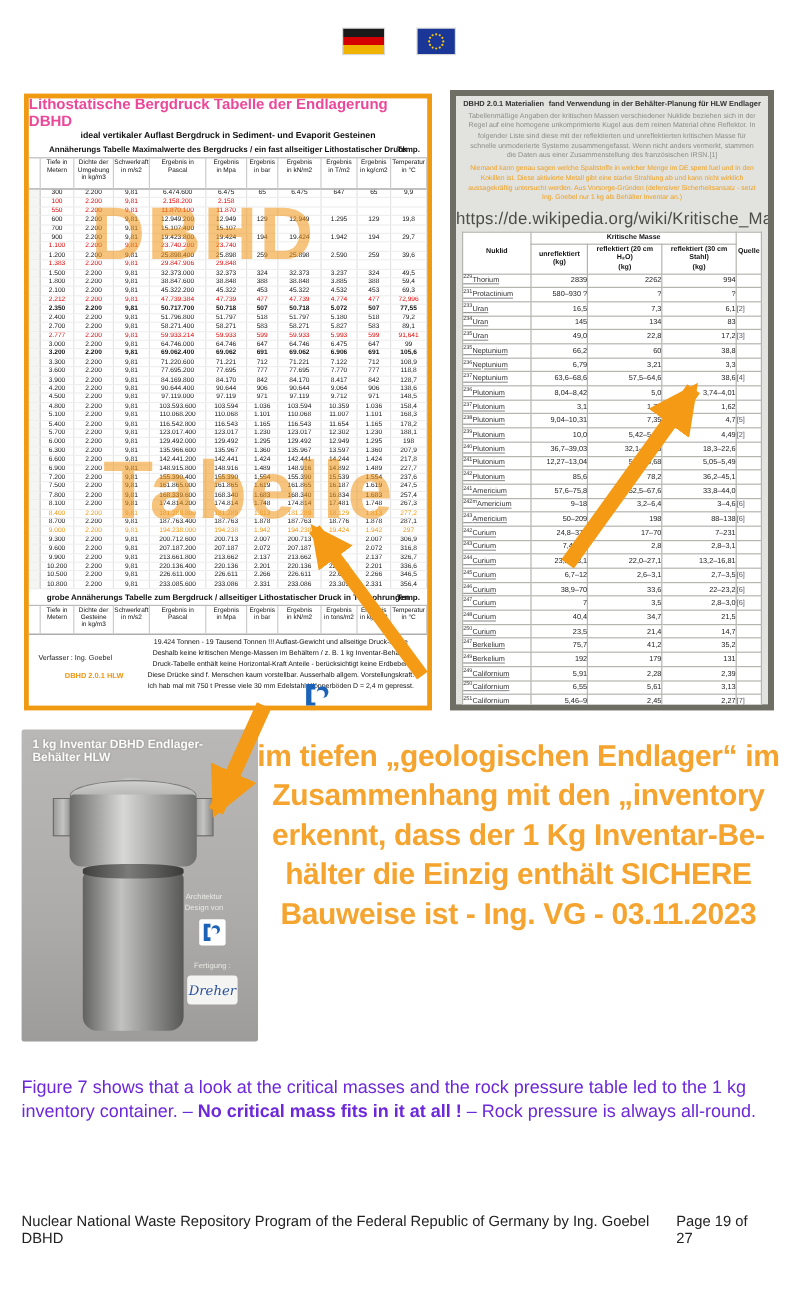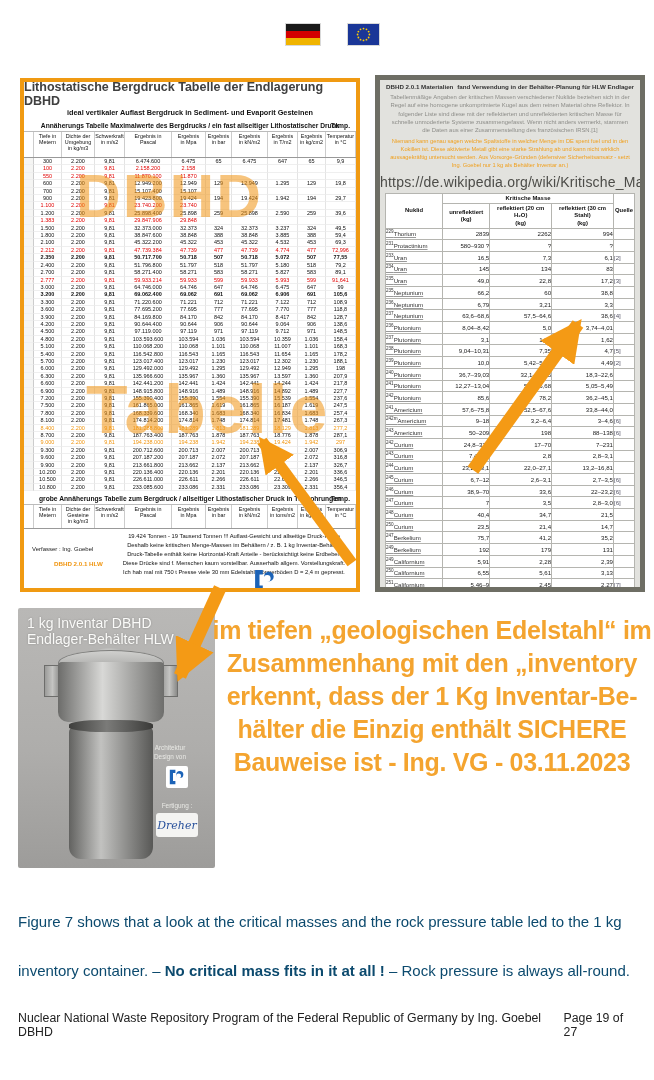--- a/index.html
+++ b/index.html
@@ -9,21 +9,21 @@
   
   .flag{position:absolute;top:24px;height:21px;box-shadow:0 0 0 1px rgba(0,0,0,.15);}
   #flag-de{left:286px;width:34px;background:linear-gradient(180deg,#1a1a1a 0 33%,#d40000 33% 66%,#f0b400 66% 100%);}
   #flag-eu{left:348px;width:31px;background:#1a3697;}
 
   
   #left-panel{position:absolute;left:20px;top:78px;width:340px;height:514px;
       background:#fff;border:4px solid #F09A12;box-sizing:border-box;
       display:flex;flex-direction:column;overflow:hidden;}
   .lt-title{height:24px;display:flex;align-items:center;justify-content:center;
-      font-size:12.5px;font-weight:bold;color:#404040;}
+      font-size:12.5px;font-weight:bold;color:#ec4899;}
   .lt-subtitle{height:13px;display:flex;align-items:center;justify-content:center;
       font-size:7.3px;font-weight:bold;}
   .lt-sec{height:12px;position:relative;display:flex;align-items:center;justify-content:center;
       font-size:6.7px;font-weight:bold;border-bottom:1px solid #bbb;}
   .lt-sec .temp{position:absolute;right:6px;}
   .lt-grid{display:grid;grid-template-columns:10px 28px 33px 30px 47px 34px 26px 36px 30px 28px auto;}
   .lt-cols{height:25px;border-bottom:1px solid #999;}
   .lt-cols2{height:23px;border-bottom:1px solid #999;}
   .lt-h{font-size:5.4px;line-height:1.15;text-align:center;white-space:pre-line;
       border-right:1px solid #ccc;overflow:hidden;padding-top:1px;}
@@ -63,21 +63,21 @@
   #km-table td{font-size:6.1px;height:10.7px;padding:0;}
   td.nuk{text-align:left;padding-left:3px;color:#333;text-decoration:underline;text-decoration-color:#999;}
   td.nuk sup{font-size:4.6px;}
   td.val{text-align:right;padding-right:8px;color:#222;}
   td.q{text-align:left;padding-left:2px;font-size:5px;color:#556;}
   tr.hl td{border-top:1.6px solid #F09A12;border-bottom:1.6px solid #F09A12;}
 
   
   #photo{position:absolute;left:18px;top:608px;width:197px;height:260px;overflow:hidden;
       background:linear-gradient(180deg,#b9b8b6 0%,#aeadab 55%,#9d9c9a 100%);border-radius:2px;}
-  .ph-caption{position:absolute;left:9px;top:7px;right:6px;font-size:14px;font-weight:normal;color:#fbfbf9;
+  .ph-caption{position:absolute;left:9px;top:7px;right:6px;font-size:10px;font-weight:bold;color:#fbfbf9;
       text-shadow:0 0 2px rgba(0,0,0,.25);}
   .cyl-knob{position:absolute;left:72px;top:40px;width:40px;height:18px;border-radius:50%;
       background:radial-gradient(ellipse at 45% 35%,#d8d8d6,#8f8f8d);box-shadow:0 2px 1px rgba(0,0,0,.25);}
   .cyl-lid-top{position:absolute;left:40px;top:42px;width:106px;height:26px;border-radius:50%;
       background:linear-gradient(180deg,#d2d2d0,#9a9a98);box-shadow:inset 0 0 0 1px #7d7d7b;}
   .cyl-lid{position:absolute;left:40px;top:54px;width:106px;height:60px;
       background:linear-gradient(90deg,#6c6c6a,#d8d8d6 42%,#6e6e6c);border-radius:4px 4px 10px 10px;}
   .cyl-tab{position:absolute;top:58px;width:15px;height:30px;background:linear-gradient(90deg,#9b9b99,#c4c4c2,#8a8a88);
       box-shadow:0 0 0 1px #6d6d6b;}
   .cyl-tab.l{left:27px;}.cyl-tab.r{left:144px;}
@@ -92,21 +92,21 @@
   .ph-fert{position:absolute;left:134px;top:194px;width:50px;text-align:center;font-size:6.4px;color:#e9e9e5;}
   .ph-dreher{position:absolute;left:138px;top:205px;width:42px;height:24px;background:#f4f4f2;border-radius:3px;
       display:flex;align-items:center;justify-content:center;font-family:"DejaVu Serif",serif;
       font-style:italic;font-size:11px;color:#27509b;}
 
   
   #statement{position:absolute;left:212px;top:614px;width:440px;text-align:center;
       font-size:25px;line-height:33px;font-weight:bold;color:#F4A42F;letter-spacing:-.3px;}
 
   
-  #fig-caption{position:absolute;left:18px;top:897px;width:624px;font-size:15px;line-height:49px;color:#0c4a6e;}
+  #fig-caption{position:absolute;left:18px;top:897px;width:624px;font-size:15px;line-height:20px;color:#6d28d9;}
   #fig-caption b{font-weight:bold;}
   #footer{position:absolute;left:18px;right:16px;top:1011px;display:flex;justify-content:space-between;
       font-size:12.3px;color:#222;}
 
   
   #arrows{position:absolute;left:0;top:0;z-index:40;pointer-events:none;}
   sup{line-height:0;}
 </style>
 </head>
 <body>
@@ -1072,21 +1072,21 @@
           <path d="M2 1h7v4H6v10h3v4H2z" fill="#1c63b7"></path>
           <circle cx="14.5" cy="7" r="4.4" fill="#1c63b7"></circle>
           <circle cx="13" cy="8.6" r="3.1" fill="#fff"></circle>
         </svg>
     </div>
     <div class="ph-fert">Fertigung :</div>
     <div class="ph-dreher">Dreher</div>
   </div>
 
   <div id="statement">
-      <div>im tiefen „geologischen Edelstahl“ im</div>
+      <div>im tiefen „geologischen Endlager“ im</div>
       <div>Zusammenhang mit den „inventory</div>
       <div>erkennt, dass der 1 Kg Inventar-Be-</div>
       <div>hälter die Einzig enthält SICHERE</div>
       <div>Bauweise ist - Ing. VG - 03.11.2023</div>
     </div>
 
   <div id="fig-caption"><span>Figure 7 shows that a look at the critical masses and the rock pressure table led to the 1 kg inventory container. – </span><b>No critical mass fits in it at all !</b><span> – Rock pressure is always all-round.</span></div>
 
   <div id="footer">
     <span>Nuclear National Waste Repository Program of the Federal Republic of Germany by Ing. Goebel DBHD</span>

